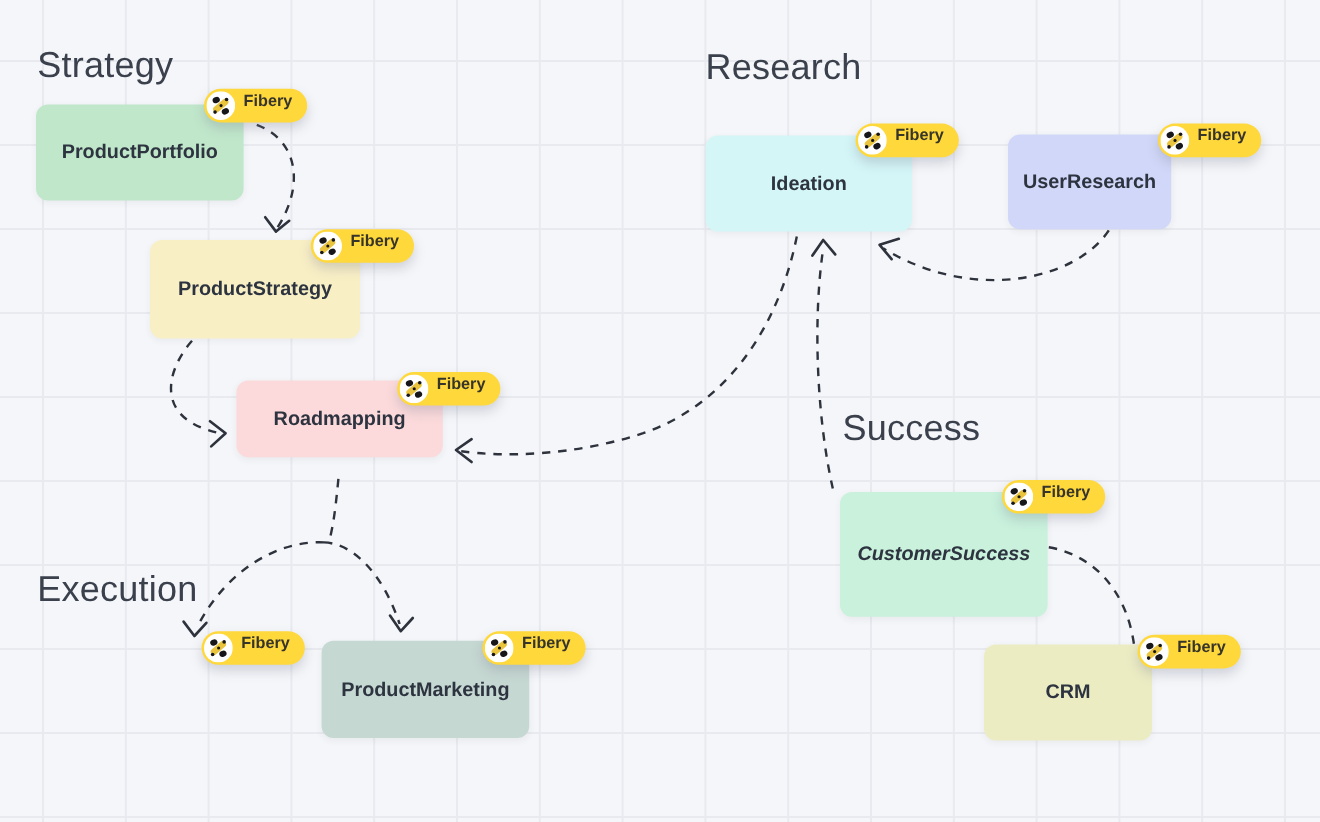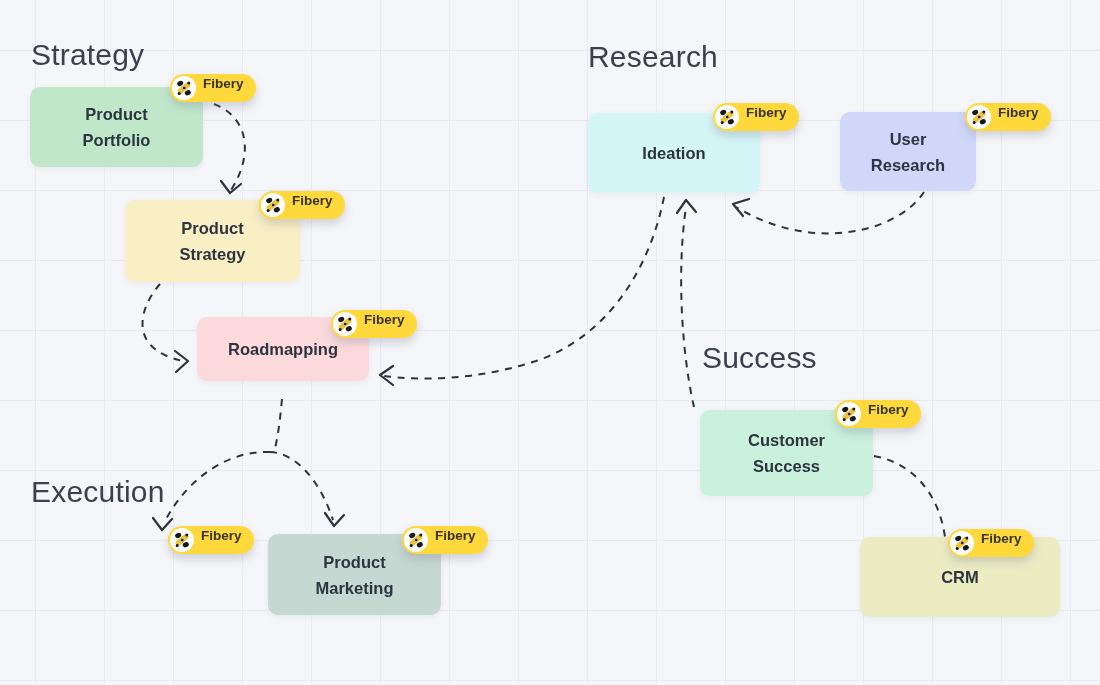--- a/index.html
+++ b/index.html
@@ -19,21 +19,21 @@
     position:absolute;
     font-size:30px;
     font-weight:500;
     color:#3a414d;
     letter-spacing:.2px;
     white-space:nowrap;
   }
   .node{
     position:absolute;
     border-radius:10px;
-    display:flex;flex-direction:column;
+    display:flex;flex-direction:row;
     align-items:center;justify-content:center;
     text-align:center;
     font-size:16.5px;font-weight:700;
     color:#2d3440;
     line-height:26px;
     box-shadow:0 2px 6px rgba(40,50,70,.06);
     cursor:pointer;
   }
   .badge{
     position:absolute;
@@ -80,25 +80,25 @@
         <span>Product</span>
         <span>Marketing</span>
       </div>
       <div class="node" style="left: 588px; top: 113px; width: 172px; height: 80px; background: rgb(212, 246, 247); text-align: center;">
         <span>Ideation</span>
       </div>
       <div class="node" style="left: 840px; top: 112px; width: 136px; height: 79px; background: rgb(209, 215, 248);">
         <span>User</span>
         <span>Research</span>
       </div>
-      <div class="node" style="left: 700px; top: 410px; width: 173px; height: 86px; background: rgb(201, 241, 220);">
+      <div class="node" style="left: 700px; top: 410px; width: 173px; height: 104px; background: rgb(201, 241, 220); font-style: italic;">
         <span>Customer</span>
         <span>Success</span>
       </div>
-      <div class="node" style="left: 820px; top: 537px; width: 200px; height: 80px; background: rgb(236, 236, 195); margin-left: 40px;">
+      <div class="node" style="left: 820px; top: 537px; width: 140px; height: 80px; background: rgb(236, 236, 195);">
         <span>CRM</span>
       </div>
     </div>
   <svg class="connector-layer" width="1100" height="685" viewBox="0 0 1100 685" xmlns="http://www.w3.org/2000/svg">
       <path d="M 214,104 C 250,118 253,156 231,190" class="edge-path" stroke="#2d323c"></path>
       <path d="M 221,181 L 230,193 L 241,184" class="edge-head" stroke="#2d323c"></path>
       <path d="M 160,284 C 139,308 127,349 183,361" class="edge-path" stroke="#2d323c"></path>
       <path d="M 175,351 L 188,361 L 176,372" class="edge-head" stroke="#2d323c"></path>
       <path d="M 282,399 C 280,420 278,438 274,452" class="edge-path" stroke="#2d323c"></path>
       <path d="M 270,452 C 233,450 189,474 164,523" class="edge-path" stroke="#2d323c"></path>

